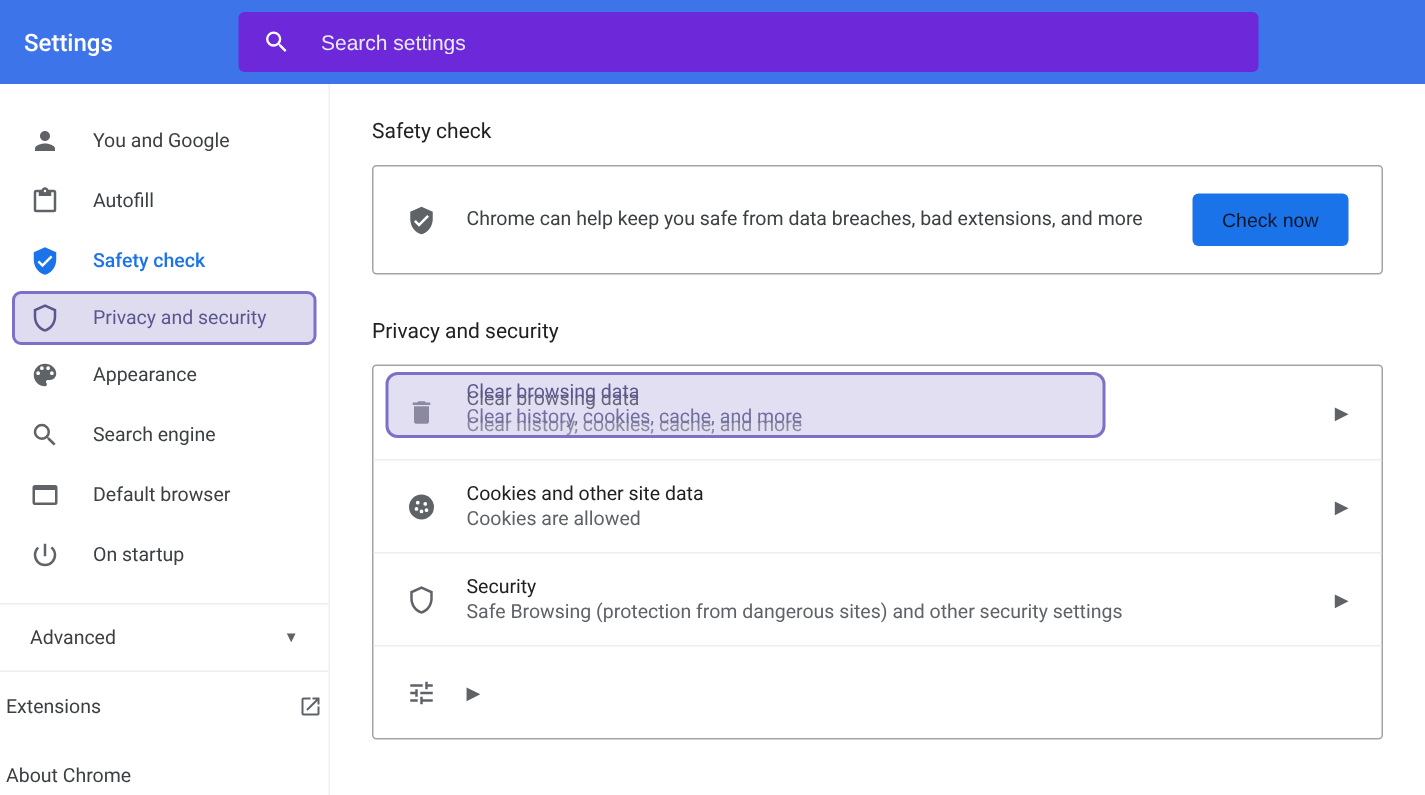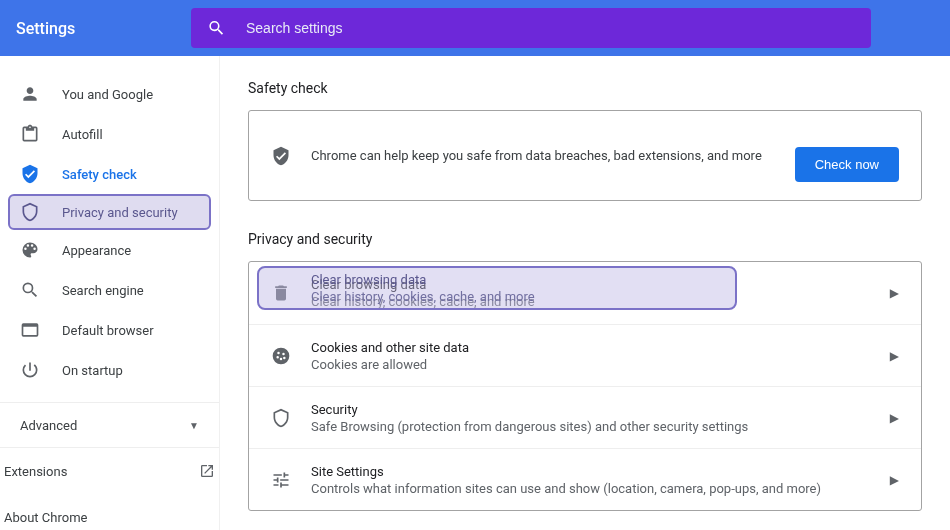--- a/index.html
+++ b/index.html
@@ -1,17 +1,17 @@
 <!DOCTYPE html>
 <html><head>
 <meta charset="utf-8">
 <style>
   * { box-sizing: border-box; margin: 0; padding: 0; }
   body { font-family: Roboto, Arial, sans-serif; width: 950px; height: 530px; overflow: hidden; background: #fff; font-size: 13px; color: #202124; }
-  .header { background: #3e74e9; height: 56px; display: flex; align-items: center; padding: 0 16px; gap: 116px; }
+  .header { background: #3e74e9; height: 56px; display: flex; align-items: center; padding: 0 16px; gap: 84px; }
   .title { color: #fff; font-size: 16px; font-weight: 500; }
   .search-box { background: #6d28d9; height: 40px; border-radius: 4px; display: flex; align-items: center; padding: 0 16px; gap: 20px; flex: 1; max-width: 680px; }
   .search-box input { background: transparent; border: none; outline: none; color: #fff; font-size: 14px; width: 100%; }
   .search-box input::placeholder { color: #e8ebf7; }
   .search-box svg { fill: #fff; }
   .body { display: flex; height: calc(100% - 56px); }
   .sidebar { width: 220px; padding-top: 18px; border-right: 1px solid #f0f0f0; }
   .nav-item { display: flex; align-items: center; height: 40px; padding: 0 20px; gap: 22px; cursor: pointer; color: #5f6368; font-size: 13px; }
   .nav-item .lbl { color: #3c4043; }
   .nav-item.active .lbl { color: #1a73e8; font-weight: 500; }
@@ -20,21 +20,21 @@
   .nav-item.highlight { margin: 0 8px; border: 2px solid #7b72c7; border-radius: 6px; background: #dfdcf0; padding: 0 10px; height: 36px; }
   .nav-item.highlight .lbl { color: #5a578e; }
   .nav-item.highlight svg { fill: #5a578e; }
   .adv { display: flex; align-items: center; justify-content: space-between; height: 46px; padding: 0 20px; color: #3c4043; font-size: 13px; cursor: pointer; border-top: 1px solid #eee; border-bottom: 1px solid #eee; margin-top: 12px; }
   .footer-link { display: flex; align-items: center; justify-content: space-between; height: 46px; padding: 0 4px; color: #3c4043; font-size: 13px; cursor: pointer; }
   .main { flex: 1; padding: 24px 28px; overflow: auto; background: #fff; }
   .section-title { font-size: 14px; color: #202124; margin-bottom: 14px; font-weight: 400; }
   .card { border: 1px solid #a3a3a3; border-radius: 3px; background: #fff; margin-bottom: 30px; }
   .safety-row { display: flex; align-items: center; padding: 18px 22px; gap: 20px; }
   .safety-row .txt { flex: 1; font-size: 13px; color: #3c4043; }
-  .btn { background: #1a73e8; color: #ffffff; border: none; padding: 10px 20px; border-radius: 4px; font-size: 13px; font-weight: 500; cursor: pointer; margin-top: 18px; }
+  .btn { background: #1a73e8; color: #0f172a; border: none; padding: 10px 20px; border-radius: 4px; font-size: 13px; font-weight: 500; cursor: pointer; }
   .list-row { display: flex; align-items: center; padding: 14px 22px; gap: 20px; cursor: pointer; position: relative; min-height: 62px; }
   .list-row + .list-row { border-top: 1px solid #eee; }
   .list-row .texts { flex: 1; }
   .list-row .row-title { font-size: 13px; color: #202124; margin-bottom: 2px; }
   .list-row .row-sub { font-size: 13px; color: #5f6368; }
   .chev { font-size: 12px; color: #5f6368; }
   .hl-row { position: absolute; left: 8px; top: 4px; border: 2px solid #7b72c7; border-radius: 8px; background: rgba(190,184,228,0.45); padding: 4px 4px 4px 52px; pointer-events: none; width:480px; }
   .hl-row .row-title { color: #5a578e; }
   .hl-row .row-sub { color: #716fa0; }
   .icon20 { width: 20px; height: 20px; fill: #5f6368; flex-shrink:0; }
@@ -167,22 +167,18 @@
           <div class="row-title">Security</div>
           <div class="row-sub">Safe Browsing (protection from dangerous sites) and other security settings</div>
         </div>
         <span class="chev">▶</span>
       </div>
 
       <div class="list-row">
         <svg class="icon20" viewBox="0 0 24 24">
             <path d="M3 17v2h6v-2H3zm0-12v2h10V5H3zm10 16v-2h8v-2h-8v-2h-2v6h2zM7 9v2H3v2h4v2h2V9H7zm14 4v-2H11v2h10zm-6-4h2V7h4V5h-4V3h-2v6z"></path>
           </svg>
-        <div class="texts">
-          <div class="row-title">Site Settings</div>
-          <div class="row-sub">Controls what information sites can use and show (location, camera, pop-ups, and more)</div>
-        </div>
         <span class="chev">▶</span>
       </div>
 
     </div>
   </div>
 </div>
 
 </body></html>

